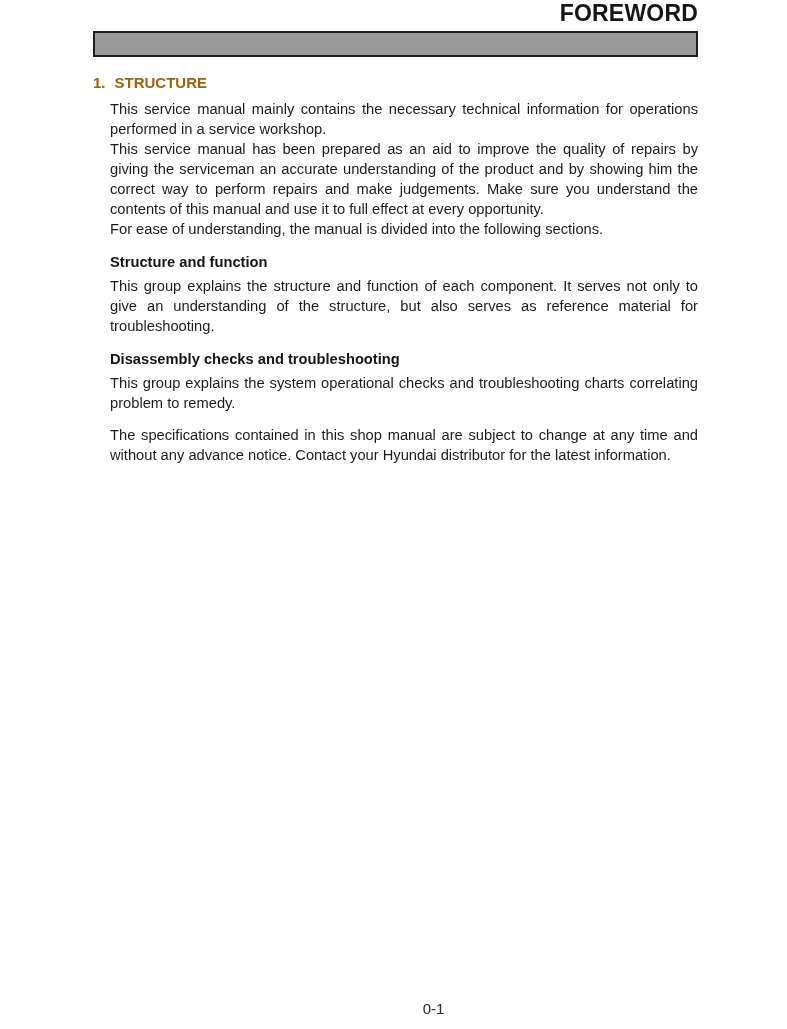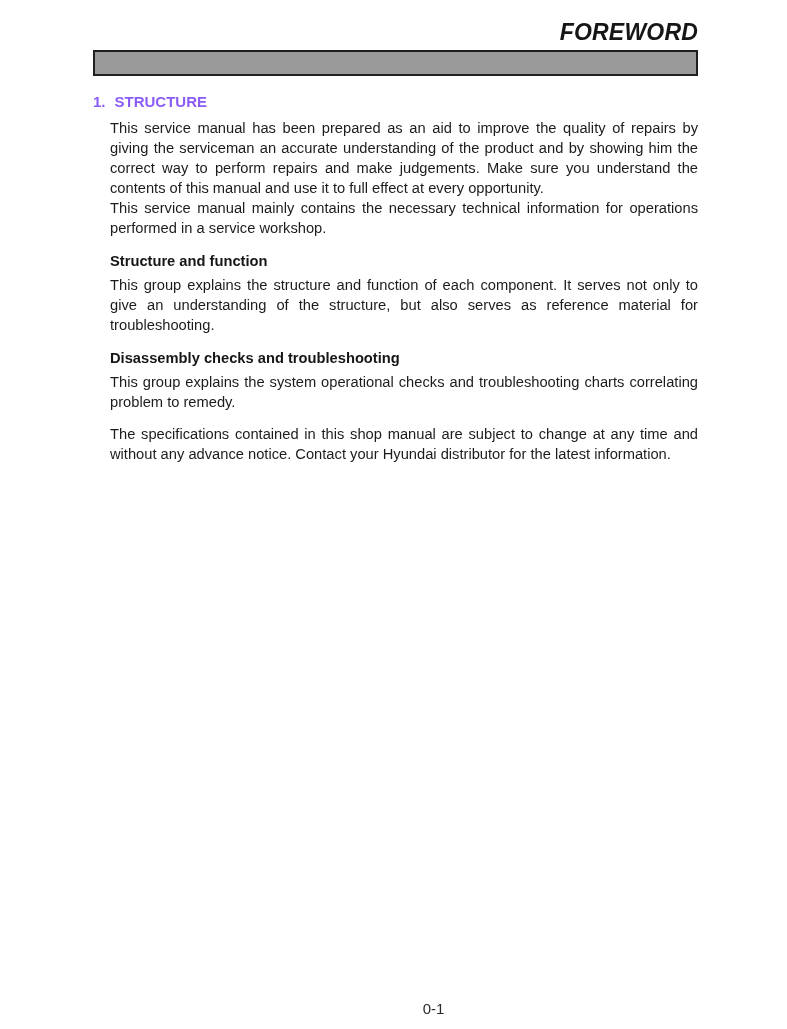--- a/index.html
+++ b/index.html
@@ -13,39 +13,37 @@
     color: #1c1c1c;
     overflow: hidden;
   }
   .content {
     position: absolute;
     left: 93px;
     top: 0;
     width: 605px;
   }
   .header-title {
-    margin-top: 19px;
     text-align: right;
     font-size: 23px;
     font-weight: bold;
     letter-spacing: 0.2px;
     color: #161616;
-    font-style: italic;
   }
   .title-bar {
     margin-top: 4px;
     height: 26px;
     background: #9a9a9a;
     border: 2px solid #1f1f1f;
   }
   .section-heading {
     margin-top: 17px;
     font-size: 15px;
     font-weight: bold;
-    color: #8b5cf6;
+    color: #a16207;
   }
   .section-heading .sec-num { margin-right: 9px; }
   .body-col {
     margin-left: 17px;
     margin-top: 8px;
     font-size: 14.7px;
     line-height: 20px;
     text-align: justify;
   }
   .body-col p { text-align: justify; }
@@ -78,22 +76,23 @@
 
     <div class="header-title">FOREWORD</div>
 
     <div class="title-bar"></div>
 
     <div class="section-heading">
       <span class="sec-num">1.</span><span>STRUCTURE</span>
     </div>
 
     <div class="body-col intro">
+      <p>This service manual mainly contains the necessary technical information for operations performed in a service workshop.</p>
       <p>This service manual has been prepared as an aid to improve the quality of repairs by giving the serviceman an accurate understanding of the product and by showing him the correct way to perform repairs and make judgements.  Make sure you understand the contents of this manual and use it to full effect at every opportunity.</p>
-      <p>This service manual mainly contains the necessary technical information for operations performed in a service workshop.</p>
+      <p>For ease of understanding, the manual is divided into the following sections.</p>
     </div>
 
     <div class="body-col subsections">
 
       <div class="subsection">
         <div class="subsection-heading">Structure and function</div>
         <p>This group explains the structure and function of each component.  It serves not only to give an understanding of the structure, but also serves as reference material for troubleshooting.</p>
       </div>
 
       <div class="subsection">

